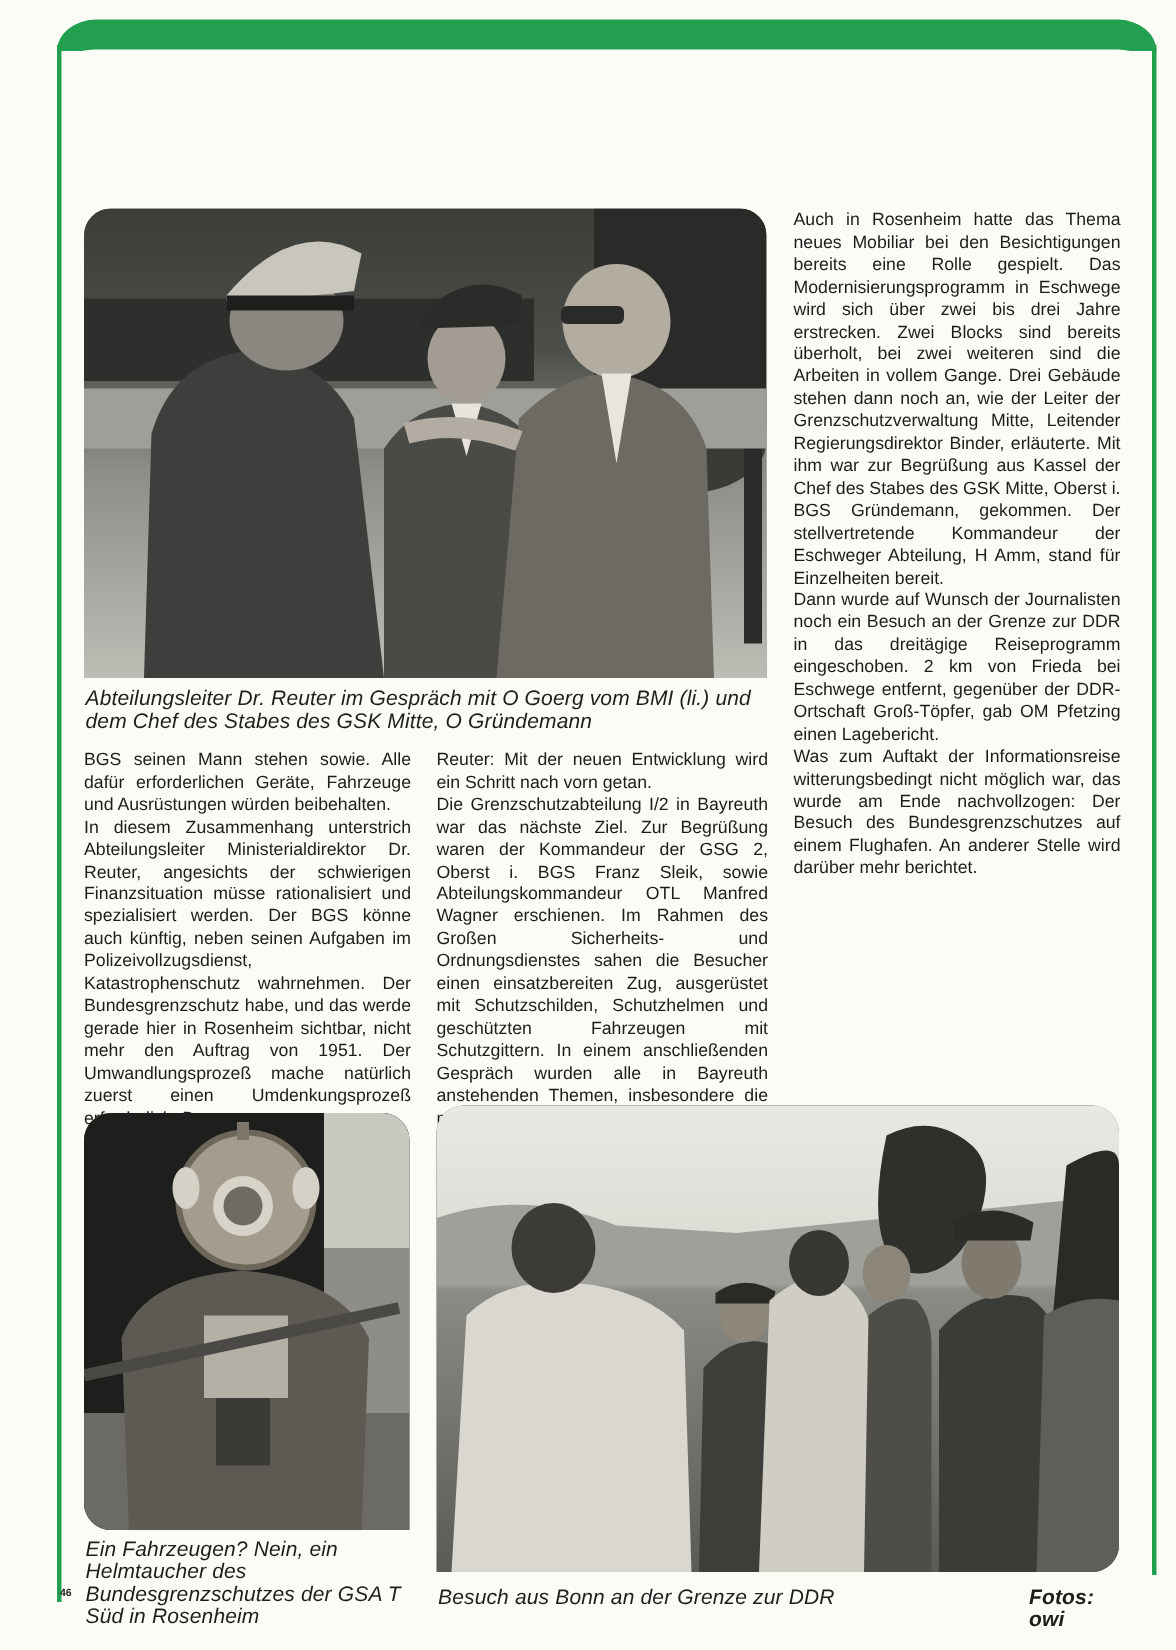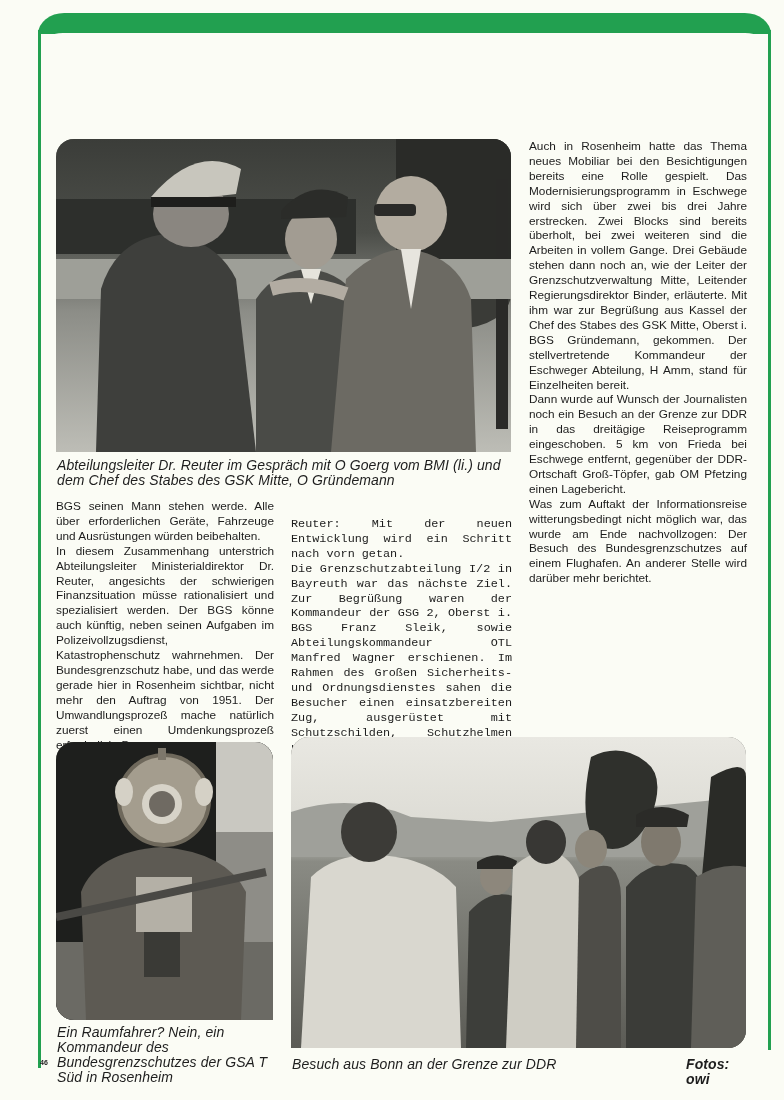--- a/index.html
+++ b/index.html
@@ -37,21 +37,21 @@
     .caption {
       position: absolute; font-style: italic; font-size: 14px; line-height: 15px;
       color: #1e1e1e; letter-spacing: 0.1px;
     }
     .col {
       position: absolute; font-size: 11.8px; line-height: 14.9px;
       text-align: justify; color: #1c1c1c;
     }
     .col p { margin: 0; text-indent: 0; }
     .col1 { left: 56px; top: 499px; width: 218px; }
-    .col2 { left: 291px; top: 517px; width: 221px; font-family: Liberation Mono, monospace; }
+    .col2 { left: 291px; top: 499px; width: 221px; }
     .col3 { left: 529px; top: 139px; width: 218px; }
 
     .page-number {
       position: absolute; left: 40px; top: 1059px; font-size: 7px; font-weight: bold; color: #222;
     }
   </style>
 </head>
 <body>
 
 <div class="frame-top"></div>
@@ -89,30 +89,30 @@
     <path d="M275 313 L290 140 Q320 110 350 110 Q400 115 415 160 L420 313 Z" fill="#6c6a63"></path>
     <ellipse cx="355" cy="75" rx="36" ry="38" fill="#b3aca0"></ellipse>
     <rect x="318" y="65" width="42" height="12" rx="4" fill="#2a2a28"></rect>
     <path d="M345 110 L355 170 L365 110 Z" fill="#e7e5de"></path>
     <path d="M215 150 Q250 140 290 155" stroke="#b2aca2" stroke-width="14" fill="none"></path>
   </svg>
 </div>
 <div class="caption" style="left:57px; top:458px; width:458px;">Abteilungsleiter Dr. Reuter im Gespräch mit O Goerg vom BMI (li.) und dem Chef des Stabes des GSK Mitte, O Gründemann</div>
 
 <div class="col col1">
-  <p>BGS seinen Mann stehen werde. Alle über erforderlichen Geräte, Fahrzeuge und Ausrüstungen würden beibehalten.</p>
+  <p>BGS seinen Mann stehen sowie. Alle dafür erforderlichen Geräte, Fahrzeuge und Ausrüstungen würden beibehalten.</p>
   <p>In diesem Zusammenhang unterstrich Abteilungsleiter Ministerialdirektor Dr. Reuter, angesichts der schwierigen Finanzsituation müsse rationalisiert und spezialisiert werden. Der BGS könne auch künftig, neben seinen Aufgaben im Polizeivollzugsdienst, Katastrophenschutz wahrnehmen. Der Bundesgrenzschutz habe, und das werde gerade hier in Rosenheim sichtbar, nicht mehr den Auftrag von 1951. Der Umwandlungsprozeß mache natürlich zuerst einen Umdenkungsprozeß erforderlich. Dr.</p>
 </div>
 <div class="col col2">
   <p>Reuter: Mit der neuen Entwicklung wird ein Schritt nach vorn getan.</p>
   <p>Die Grenzschutzabteilung I/2 in Bayreuth war das nächste Ziel. Zur Begrüßung waren der Kommandeur der GSG 2, Oberst i. BGS Franz Sleik, sowie Abteilungskommandeur OTL Manfred Wagner erschienen. Im Rahmen des Großen Sicherheits- und Ordnungsdienstes sahen die Besucher einen einsatzbereiten Zug, ausgerüstet mit Schutzschilden, Schutzhelmen und geschützten Fahrzeugen mit Schutzgittern. In einem anschließenden Gespräch wurden alle in Bayreuth anstehenden Themen, insbesondere die mit einer Ver-</p>
 </div>
 <div class="col col3">
   <p>Auch in Rosenheim hatte das Thema neues Mobiliar bei den Besichtigungen bereits eine Rolle gespielt. Das Modernisierungsprogramm in Eschwege wird sich über zwei bis drei Jahre erstrecken. Zwei Blocks sind bereits überholt, bei zwei weiteren sind die Arbeiten in vollem Gange. Drei Gebäude stehen dann noch an, wie der Leiter der Grenzschutzverwaltung Mitte, Leitender Regierungsdirektor Binder, erläuterte. Mit ihm war zur Begrüßung aus Kassel der Chef des Stabes des GSK Mitte, Oberst i. BGS Gründemann, gekommen. Der stellvertretende Kommandeur der Eschweger Abteilung, H Amm, stand für Einzelheiten bereit.</p>
-  <p>Dann wurde auf Wunsch der Journalisten noch ein Besuch an der Grenze zur DDR in das dreitägige Reiseprogramm eingeschoben. 5 km von Frieda bei Eschwege entfernt, gegenüber der DDR-Ortschaft Groß-Töpfer, gab OM Pfetzing einen Lagebericht.</p>
+  <p>Dann wurde auf Wunsch der Journalisten noch ein Besuch an der Grenze zur DDR in das dreitägige Reiseprogramm eingeschoben. 2 km von Frieda bei Eschwege entfernt, gegenüber der DDR-Ortschaft Groß-Töpfer, gab OM Pfetzing einen Lagebericht.</p>
   <p>Was zum Auftakt der Informationsreise witterungsbedingt nicht möglich war, das wurde am Ende nachvollzogen: Der Besuch des Bundesgrenzschutzes auf einem Flughafen. An anderer Stelle wird darüber mehr berichtet.</p>
 </div>
 
 <div class="photo photo-diver">
   <svg viewBox="0 0 217 278" preserveAspectRatio="none">
     <rect width="217" height="278" fill="#1e1f1d"></rect>
     <rect x="160" y="0" width="57" height="278" fill="#c9c8c1"></rect>
     <rect x="160" y="90" width="57" height="110" fill="#8e8d87"></rect>
     <rect x="0" y="200" width="217" height="78" fill="#6b6a64"></rect>
     <path d="M30 278 L25 150 Q40 110 105 105 Q170 110 190 150 L185 278 Z" fill="#5d5a53"></path>
@@ -121,21 +121,21 @@
     <circle cx="106" cy="62" r="20" fill="#d7d3c8"></circle>
     <circle cx="106" cy="62" r="13" fill="#6f6a62"></circle>
     <ellipse cx="68" cy="50" rx="9" ry="14" fill="#d5d1c6"></ellipse>
     <ellipse cx="148" cy="50" rx="9" ry="14" fill="#d5d1c6"></ellipse>
     <rect x="102" y="6" width="8" height="12" fill="#7d776b"></rect>
     <rect x="80" y="135" width="56" height="55" fill="#b4b0a6"></rect>
     <rect x="88" y="190" width="36" height="45" fill="#3a3a36"></rect>
     <path d="M0 175 L210 130" stroke="#4a4945" stroke-width="8"></path>
   </svg>
 </div>
-<div class="caption" style="left:57px; top:1025px; width:222px;">Ein Raumfahrer? Nein, ein Kommandeur des Bundesgrenzschutzes der GSA T Süd in Rosenheim</div>
+<div class="caption" style="left:57px; top:1025px; width:222px;">Ein Fahrzeugen? Nein, ein Helmtaucher des Bundesgrenzschutzes der GSA T Süd in Rosenheim</div>
 <div class="page-number">46</div>
 
 <div class="photo photo-border">
   <svg viewBox="0 0 455 311" preserveAspectRatio="none">
     <defs>
       <linearGradient id="sky" x1="0" y1="0" x2="0" y2="1">
         <stop offset="0" stop-color="#e9e8e2"></stop>
         <stop offset="0.3" stop-color="#dcdbd4"></stop>
         <stop offset="0.4" stop-color="#8a8b84"></stop>
         <stop offset="1" stop-color="#5b5b55"></stop>

